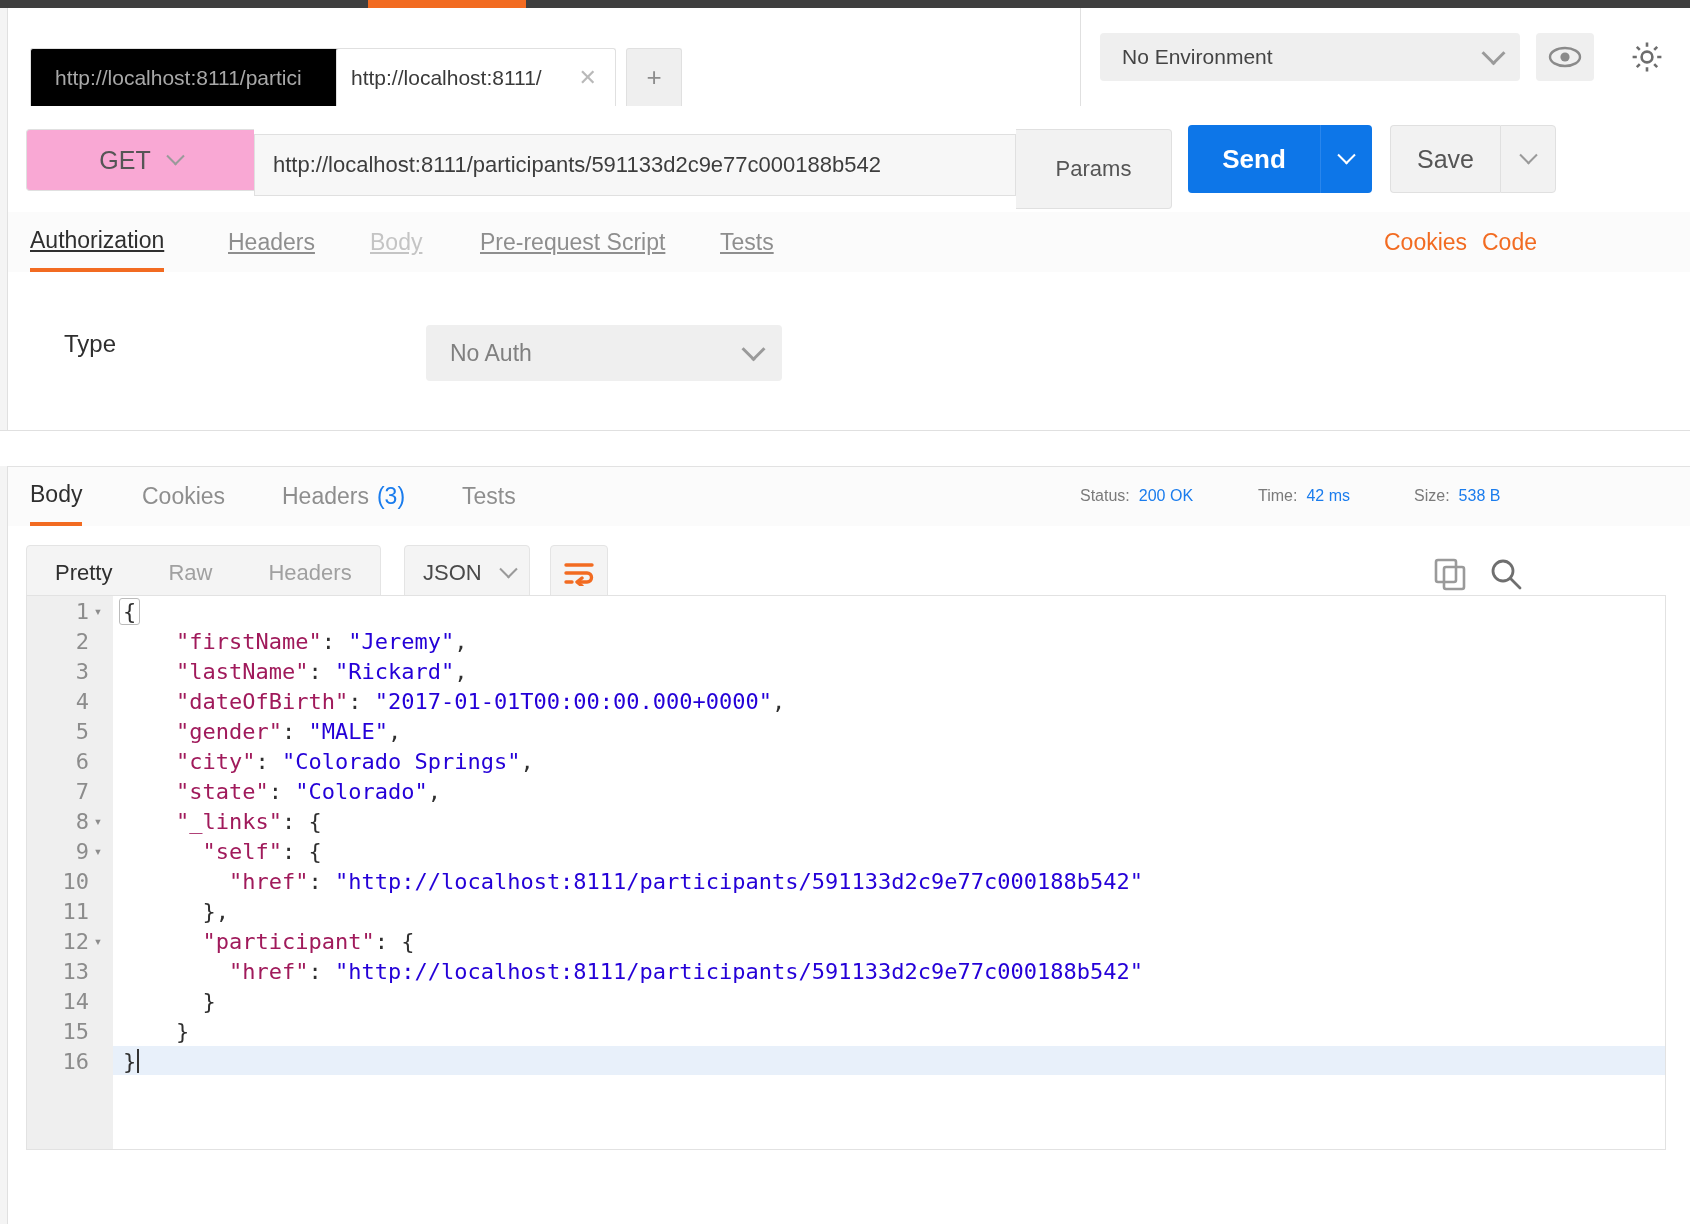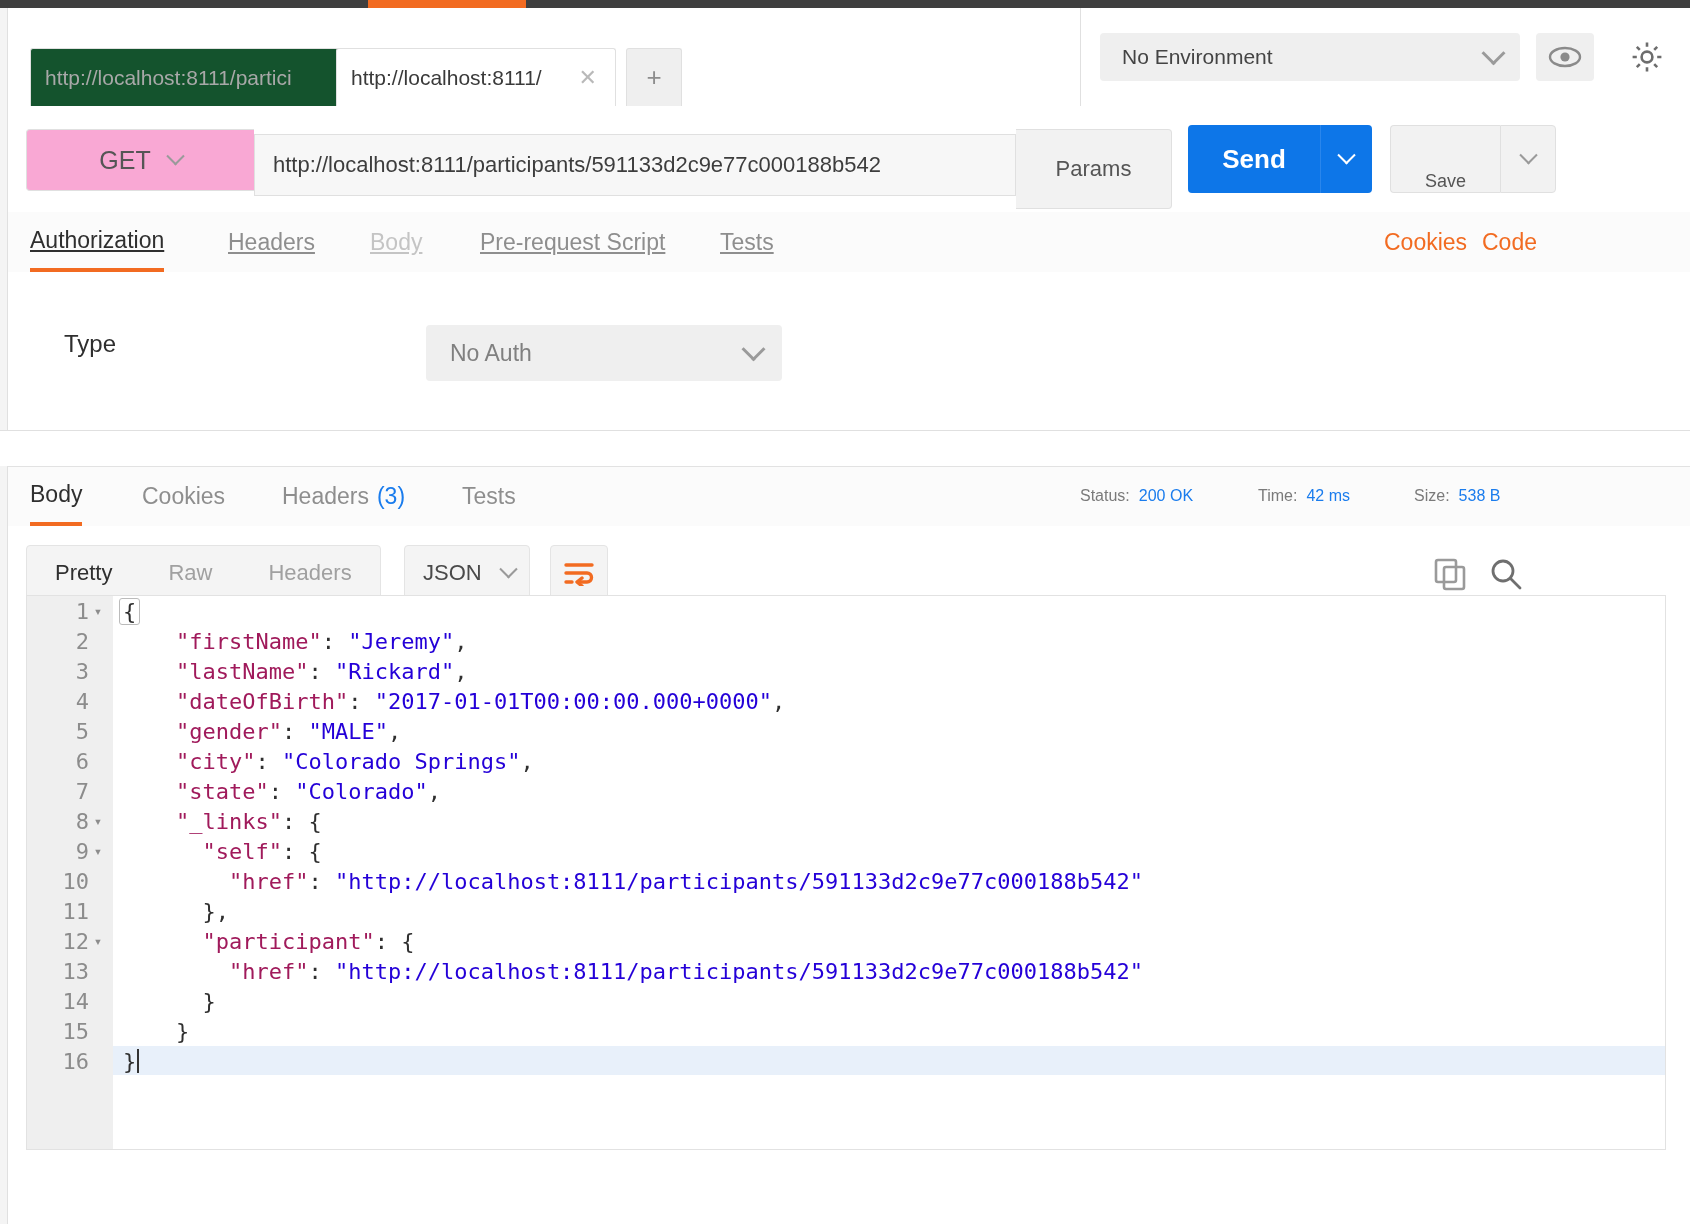--- a/index.html
+++ b/index.html
@@ -55,23 +55,23 @@
     display: flex;
     align-items: center;
     font-size: 21px;
     border: 1px solid #e0e0e0;
     border-bottom: none;
     border-radius: 3px 3px 0 0;
   }
   .tab.inactive {
     left: 30px;
     width: 348px;
-    background: #14532d;
+    background: #000000;
     color: #a8a8a8;
-    padding-left: 14px;
+    padding-left: 24px;
     overflow: hidden;
     white-space: nowrap;
   }
   .tab.active {
     left: 336px;
     width: 280px;
     background: #ffffff;
     color: #3a3a3a;
     padding-left: 14px;
     padding-right: 10px;
@@ -248,23 +248,23 @@
   .save-btn {
     position: absolute;
     left: 1390px; top: 125px;
     width: 110px; height: 68px;
     background: #f2f2f2;
     border: 1px solid #e0e0e0;
     border-right: none;
     border-radius: 4px 0 0 4px;
     box-sizing: border-box;
     display: flex;
-    align-items: flex-end;
-    justify-content: center;
-    font-size: 18px;
+    align-items: center;
+    justify-content: center;
+    font-size: 25px;
     color: #555;
     cursor: pointer;
   }
   .save-caret {
     position: absolute;
     left: 1500px; top: 125px;
     width: 56px; height: 68px;
     background: #f2f2f2;
     border: 1px solid #e0e0e0;
     border-radius: 0 4px 4px 0;

